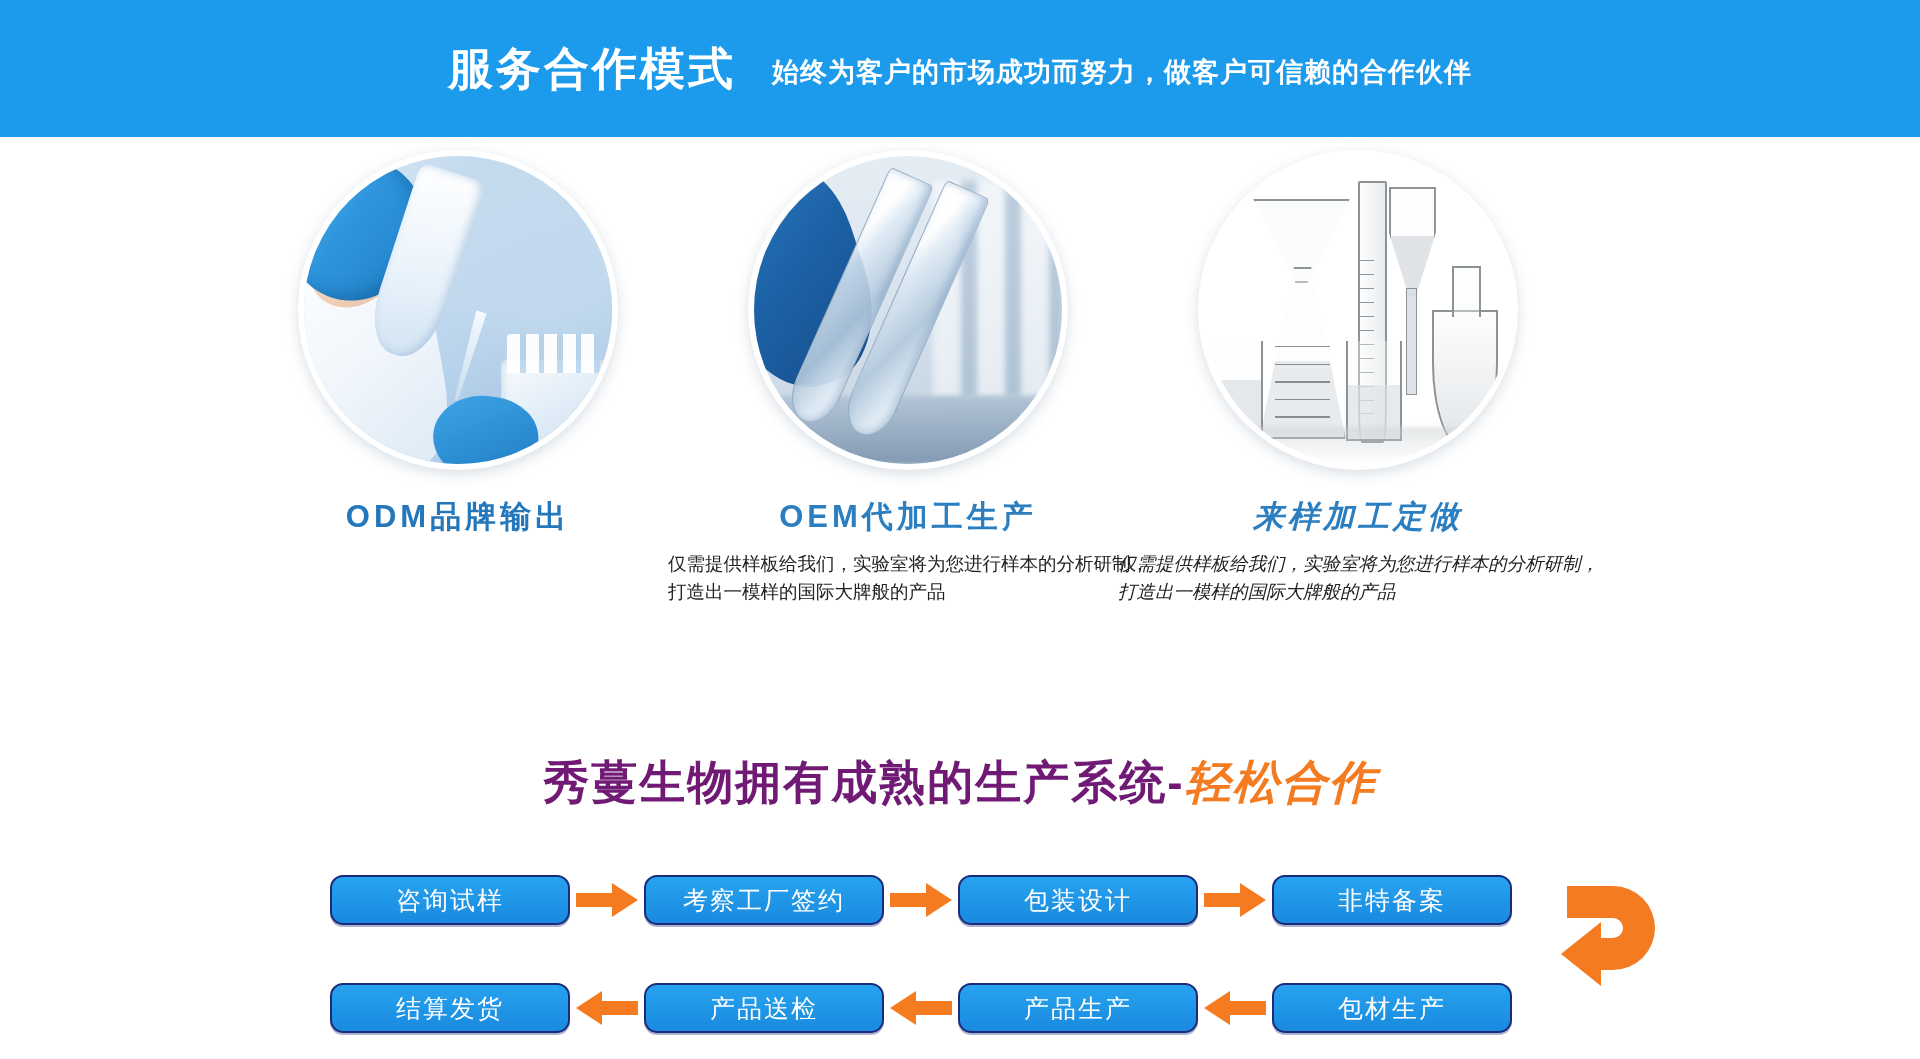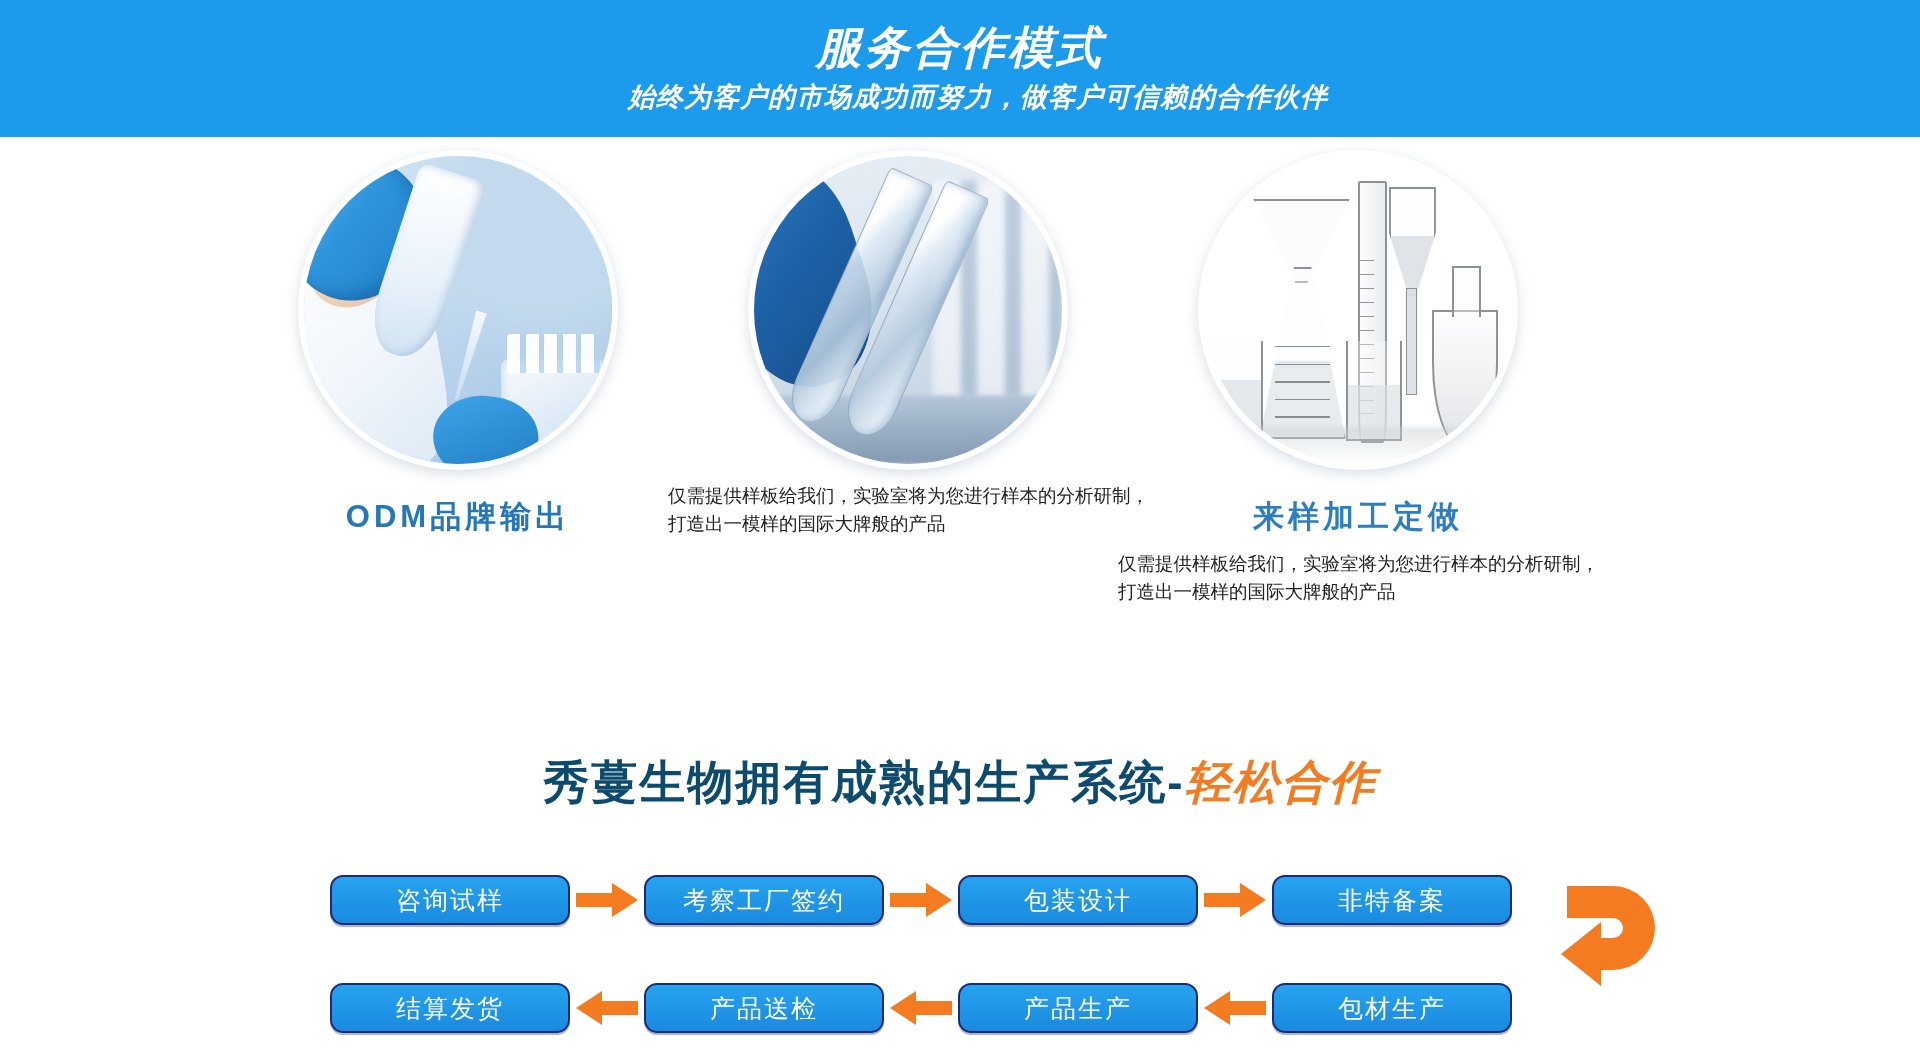--- a/index.html
+++ b/index.html
@@ -8,41 +8,41 @@
     width:1920px;height:1059px;
     background:#ffffff;
     font-family:"Liberation Sans","DejaVu Sans",sans-serif;
     overflow:hidden;
     position:relative;
   }
   
   .header{
     position:absolute;left:0;top:0;width:1920px;height:137px;
     background:#1c9aec;
-    display:flex;flex-direction:column;align-items:center;justify-content:center;font-style:italic;
+    display:flex;flex-direction:row;align-items:center;justify-content:center;
   }
   .header-title{
     color:#ffffff;font-size:45px;font-weight:bold;letter-spacing:3px;
     line-height:1.15;margin:0;padding:0;text-align:center;
   }
   .header-sub{
     color:#ffffff;font-size:27px;font-weight:bold;letter-spacing:1px;
     margin-top:6px;text-align:center;margin-left:36px;
   }
 
   
   .cards{
     position:absolute;left:0;top:150px;width:1728px;height:560px;
   }
   .card{
     position:absolute;top:0;width:520px;
   }
   .card-1{left:198px;}
   .card-2{left:648px;}
-  .card-3{left:1098px;}
+  .card-3{left:1098px;font-style:italic;}
 
   .circle-wrap{
     width:320px;height:320px;margin:0 auto;
     border-radius:50%;
     background:#ffffff;
     box-shadow:0 4px 14px rgba(120,140,160,.28);
     padding:6px;box-sizing:border-box;
     position:relative;
   }
   .circle{
@@ -221,21 +221,21 @@
   }
   .card-1 .card-desc{padding:0 6px 0 24px;}
   .card-2 .card-desc{padding:0 6px 0 20px;}
   .card-3 .card-desc{padding:0 6px 0 20px;}
 
   
   .mid-heading{
     position:absolute;left:0;top:752px;width:1920px;text-align:center;
     font-size:46px;font-weight:bold;letter-spacing:2px;white-space:nowrap;
   }
-  .mid-blue{color:#0c4a6e;}
+  .mid-blue{color:#701a75;}
   .mid-orange{color:#f47b20;font-style:italic;}
 
   
   .flow{position:absolute;left:0;top:858px;width:1920px;height:200px;}
   .flow-row{
     position:absolute;left:330px;width:1230px;height:54px;
     display:flex;align-items:center;
   }
   .row-1{top:15px;}
   .row-2{top:123px;}
@@ -294,20 +294,21 @@
       <div class="circle">
         <div class="photo-tubes">
           <div class="tube-bg"></div>
           <div class="bench"></div>
           <div class="tube-glove"></div>
           <div class="tube tube-1"></div>
           <div class="tube tube-2"></div>
         </div>
       </div>
     </div>
+    <div class="card-title t2">OEM代加工生产</div>
     <div class="card-desc">仅需提供样板给我们，实验室将为您进行样本的分析研制，打造出一模样的国际大牌般的产品</div>
   </div>
 
   <div class="card card-3">
     <div class="circle-wrap">
       <div class="circle">
         <div class="photo-glass">
           <div class="gl gl-cyl">
               <div class="marks"></div>
             </div>

